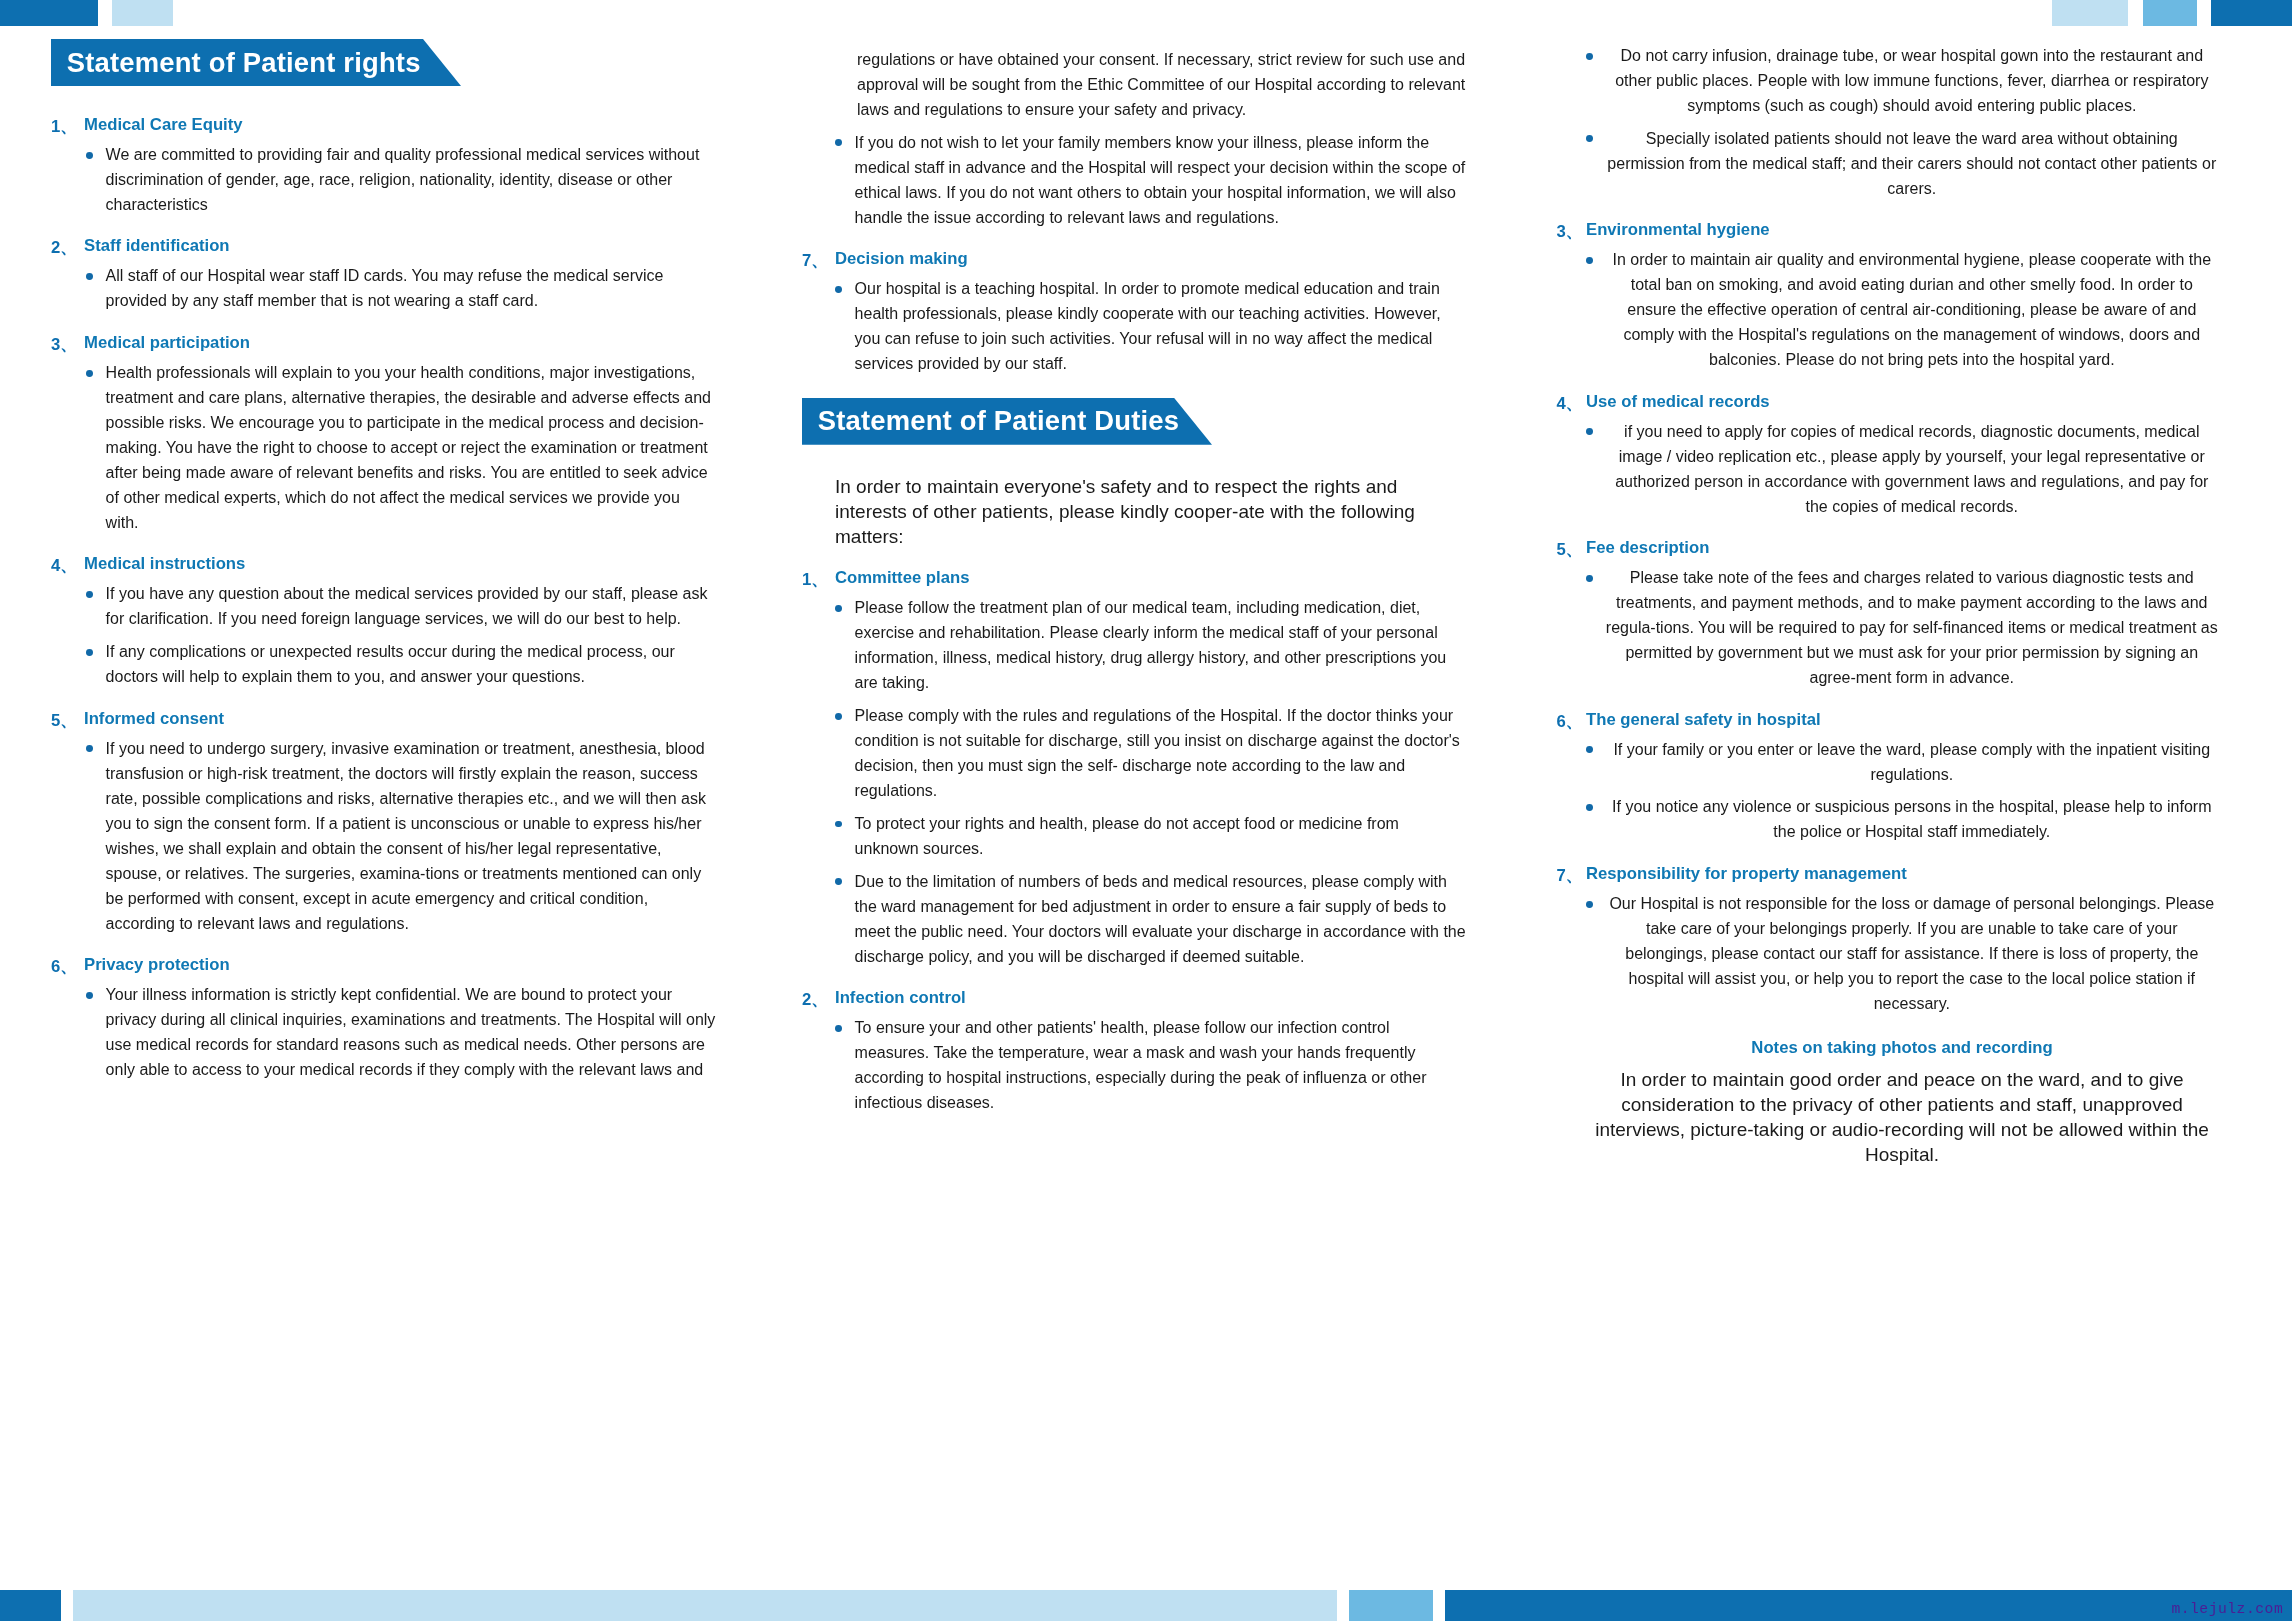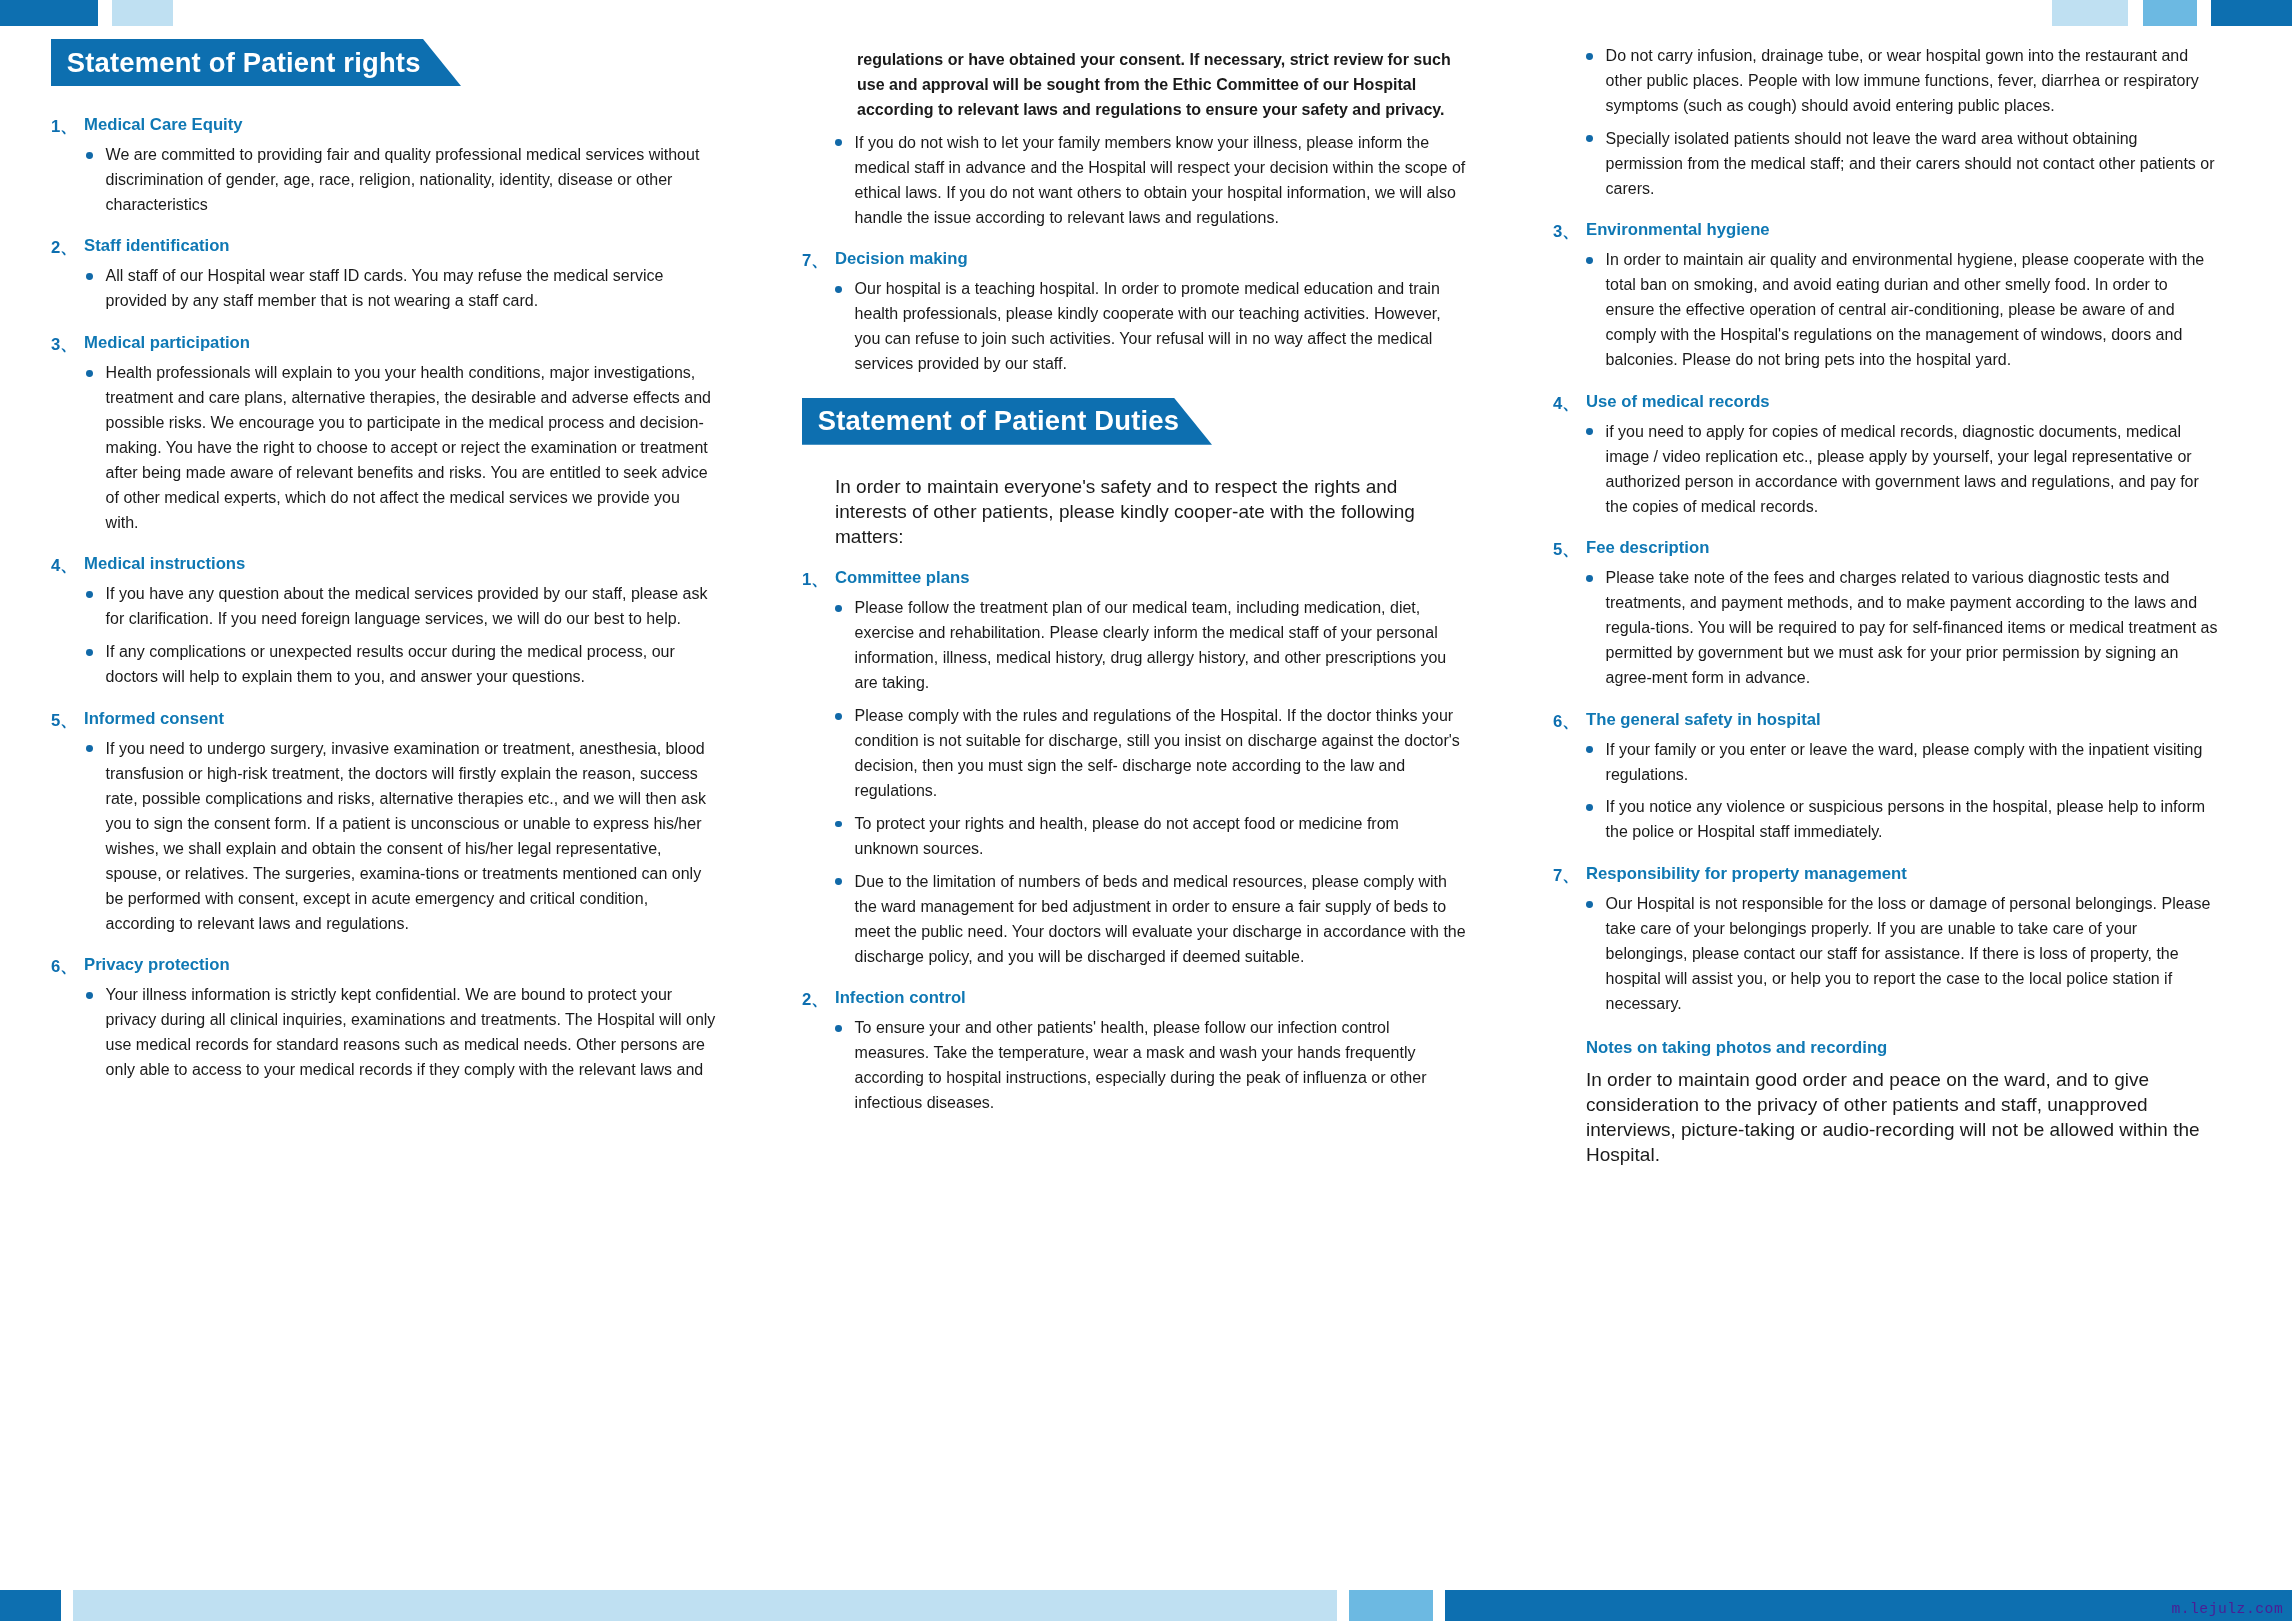--- a/index.html
+++ b/index.html
@@ -45,21 +45,21 @@
   
   .columns {
     position: absolute;
     top: 39px; left: 51px;
     width: 2197px; height: 1539px;
     display: flex;
     gap: 86px;
   }
   .col { width: 665px; position: relative; }
   .col.c2 { padding-top: 7.8px; }
-  .col.c3 { padding-top: 0px; }
+  .col.c3 { padding-top: 0px; text-align: center; }
 
   
   .banner {
     position: relative;
     height: 47px;
     margin-bottom: 29px;
     display: flex;
     align-items: center;
   }
   .banner .bg {
@@ -133,21 +133,20 @@
     color: #1a1a1a;
   }
   p.para.nolead { margin-left: 33px; }
   .first-li { margin-top: 3.9px !important; }
   .col.c2 ul.bl, .col.c3 ul.bl { margin-left: 31px; }
   .cont-para {
     margin-left: 55px;
     font-size: 16px;
     line-height: 25px;
     color: #1a1a1a;
-    font-weight: bold;
   }
 </style>
 </head>
 <body>
 
 <div id="page">
 
   <div class="topbar tb-1"></div>
   <div class="topbar tb-2"></div>
   <div class="topbar tb-3"></div>

